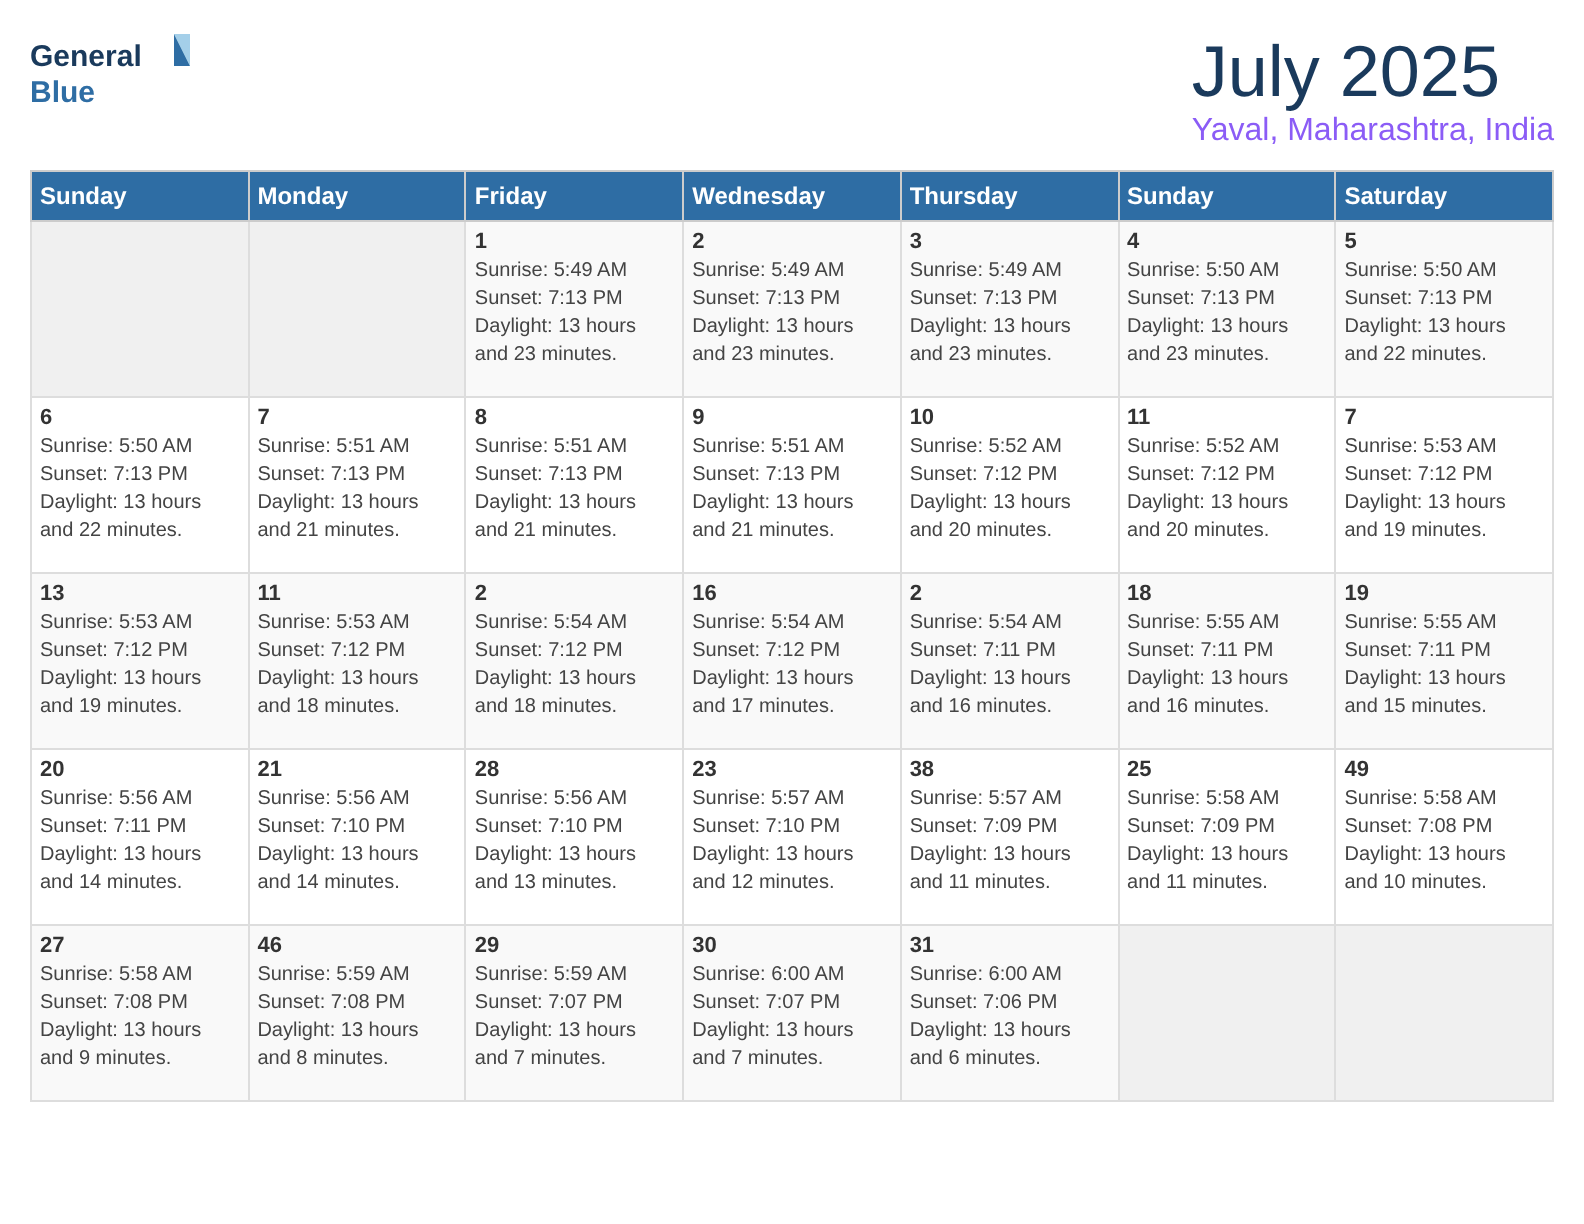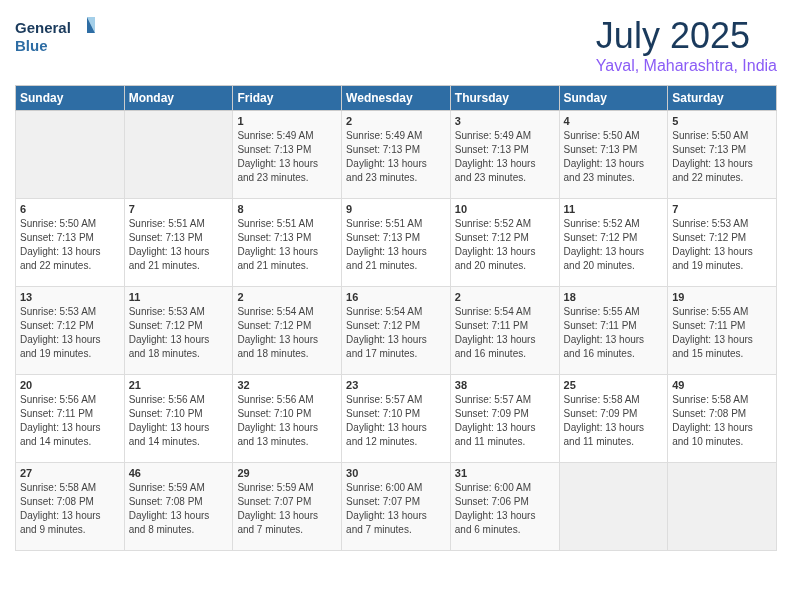--- a/index.html
+++ b/index.html
@@ -246,21 +246,21 @@
           Sunrise: 5:56 AM<br>Sunset: 7:11 PM<br>Daylight: 13 hours and 14 minutes.
         </div>
           </td>
           <td>
             <span class="day-number">21</span>
         <div class="day-info">
           Sunrise: 5:56 AM<br>Sunset: 7:10 PM<br>Daylight: 13 hours and 14 minutes.
         </div>
           </td>
           <td>
-            <span class="day-number">32</span>
+            <span class="day-number">28</span>
         <div class="day-info">
           Sunrise: 5:56 AM<br>Sunset: 7:10 PM<br>Daylight: 13 hours and 13 minutes.
         </div>
           </td>
           <td>
             <span class="day-number">23</span>
         <div class="day-info">
           Sunrise: 5:57 AM<br>Sunset: 7:10 PM<br>Daylight: 13 hours and 12 minutes.
         </div>
           </td>

